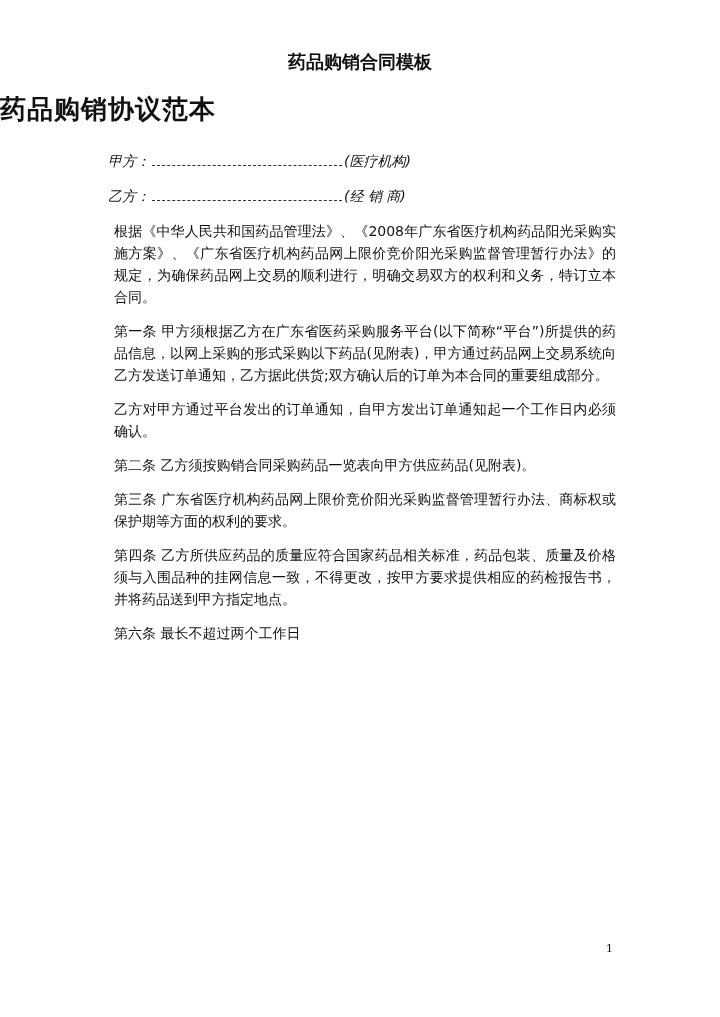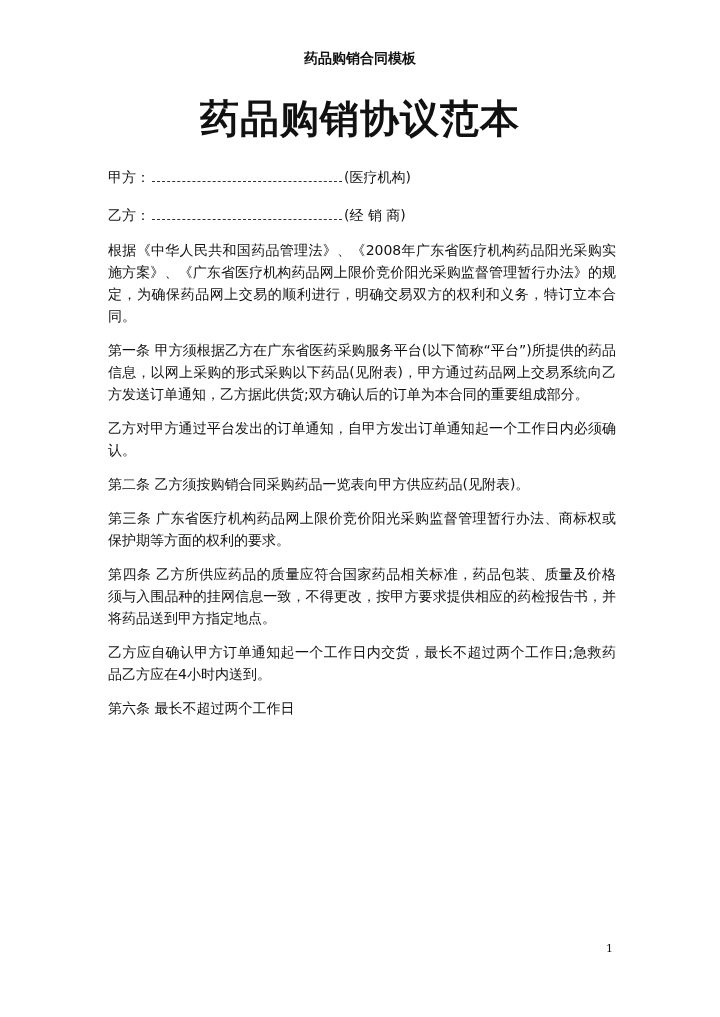--- a/index.html
+++ b/index.html
@@ -1,25 +1,25 @@
 <!DOCTYPE html>
 <html><head>
 <meta charset="utf-8">
 <style>
   html, body { margin: 0; padding: 0; background: #ffffff; }
   body { width: 720px; height: 1017px; position: relative; overflow: hidden;
          font-family: "DejaVu Sans", "Liberation Sans", sans-serif; color: #111; }
   .page { position: absolute; left: 0; top: 0; width: 720px; height: 1017px; }
   .header-title { position: absolute; top: 50px; left: 0; width: 720px; text-align: center;
-                  font-size: 14px; font-weight: bold; }
-  .main-title { position: absolute; top: 92px; left: 0; width: 720px; text-align: center;
-                font-size: 39px; font-weight: bold; letter-spacing: 1px; }
+                  font-size: 18px; font-weight: bold; }
+  .main-title { position: absolute; top: 92px; left: 0; width: 720px; text-align: left;
+                font-size: 26px; font-weight: bold; letter-spacing: 1px; }
   .body { position: absolute; left: 108px; top: 150px; width: 508px; font-size: 14px; line-height: 22px; }
-  .para { margin: 0 0 12px 0; text-align: justify; }
-  .party { margin: 16px 0 13px 0; white-space: nowrap; }
+  .para { margin: 0 0 12px 6px; text-align: justify; }
+  .party { margin: 0 0 13px 0; white-space: nowrap; font-style: italic; }
   .blank { display: inline-block; width: 190px; border-bottom: 1px dashed #333; height: 14px; vertical-align: baseline; margin: 0 2px; }
   .page-number { position: absolute; top: 942px; left: 606px; font-size: 11px; font-family: "DejaVu Serif", serif; }
 </style>
 </head>
 <body>
 
 <div class="page">
   <div class="header-title">药品购销合同模板</div>
   <div class="main-title">药品购销协议范本</div>
 
@@ -30,18 +30,17 @@
     <p class="party">
       <span>乙方：</span><span class="blank"></span><span>(经 销 商)</span>
     </p>
 
     <p class="para">根据《中华人民共和国药品管理法》、《2008年广东省医疗机构药品阳光采购实施方案》、《广东省医疗机构药品网上限价竞价阳光采购监督管理暂行办法》的规定，为确保药品网上交易的顺利进行，明确交易双方的权利和义务，特订立本合同。</p>
     <p class="para">第一条 甲方须根据乙方在广东省医药采购服务平台(以下简称“平台”)所提供的药品信息，以网上采购的形式采购以下药品(见附表)，甲方通过药品网上交易系统向乙方发送订单通知，乙方据此供货;双方确认后的订单为本合同的重要组成部分。</p>
     <p class="para">乙方对甲方通过平台发出的订单通知，自甲方发出订单通知起一个工作日内必须确认。</p>
     <p class="para">第二条 乙方须按购销合同采购药品一览表向甲方供应药品(见附表)。</p>
     <p class="para">第三条 广东省医疗机构药品网上限价竞价阳光采购监督管理暂行办法、商标权或保护期等方面的权利的要求。</p>
     <p class="para">第四条 乙方所供应药品的质量应符合国家药品相关标准，药品包装、质量及价格须与入围品种的挂网信息一致，不得更改，按甲方要求提供相应的药检报告书，并将药品送到甲方指定地点。</p>
-    <p class="para">乙方应自确认甲方订单通知起一个工作日内交货，最长不超过两个工作日;急救药品乙方应在4小时内送到。</p>
     <p class="para">第六条 最长不超过两个工作日</p>
   </div>
 
   <div class="page-number">1</div>
 </div>
 
 </body></html>

